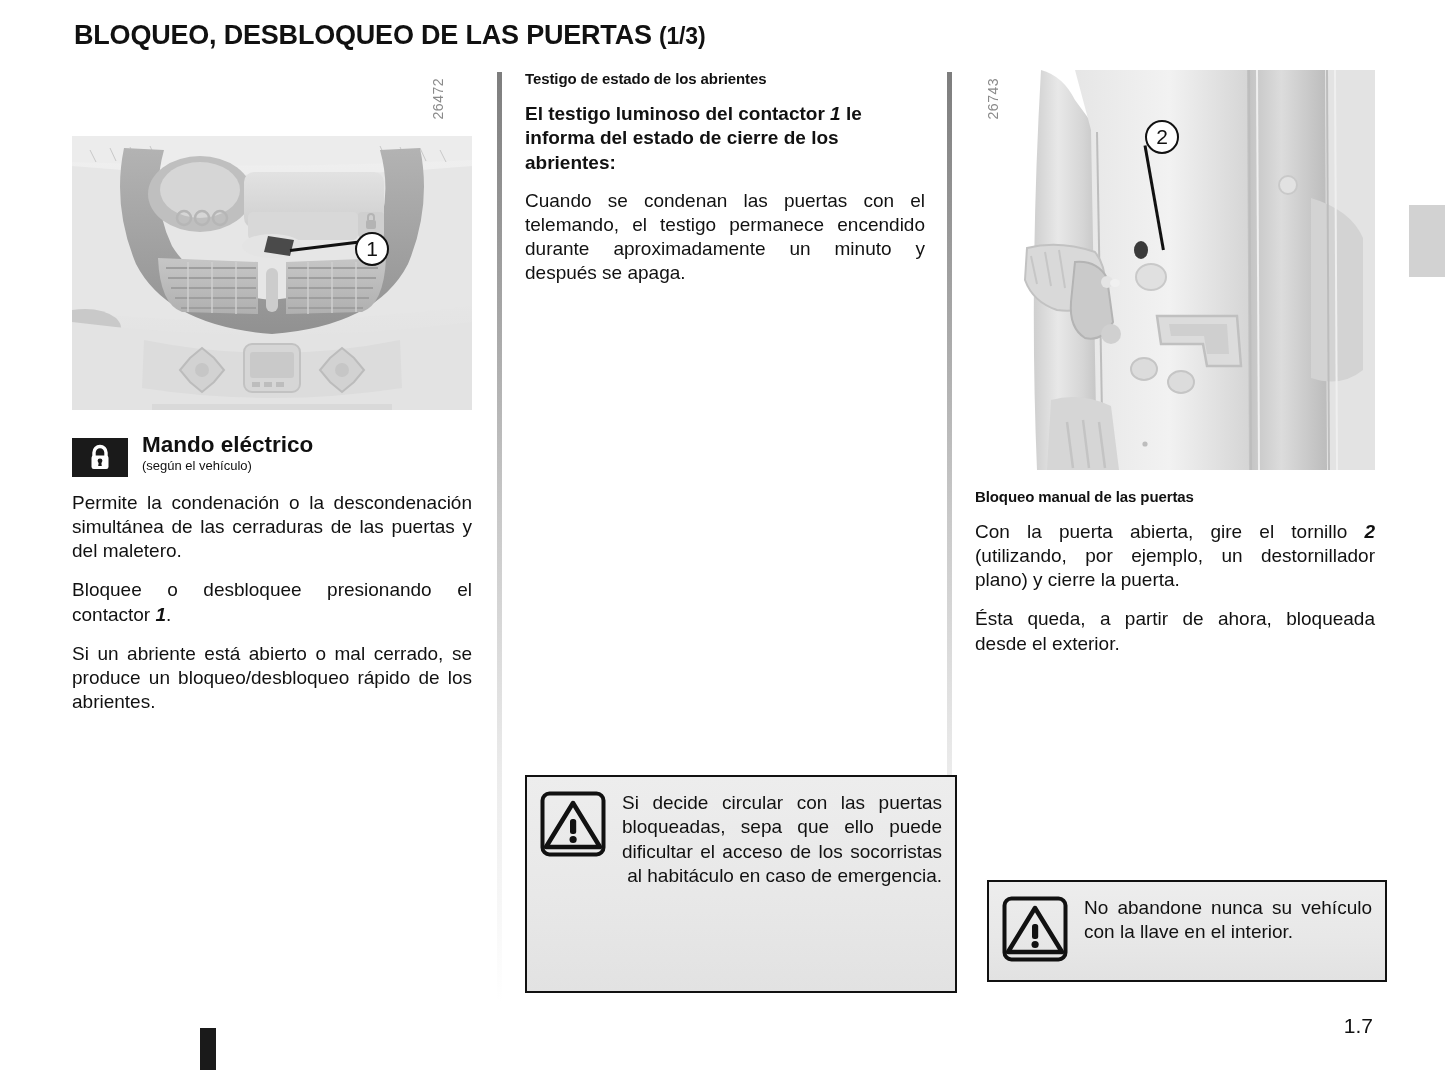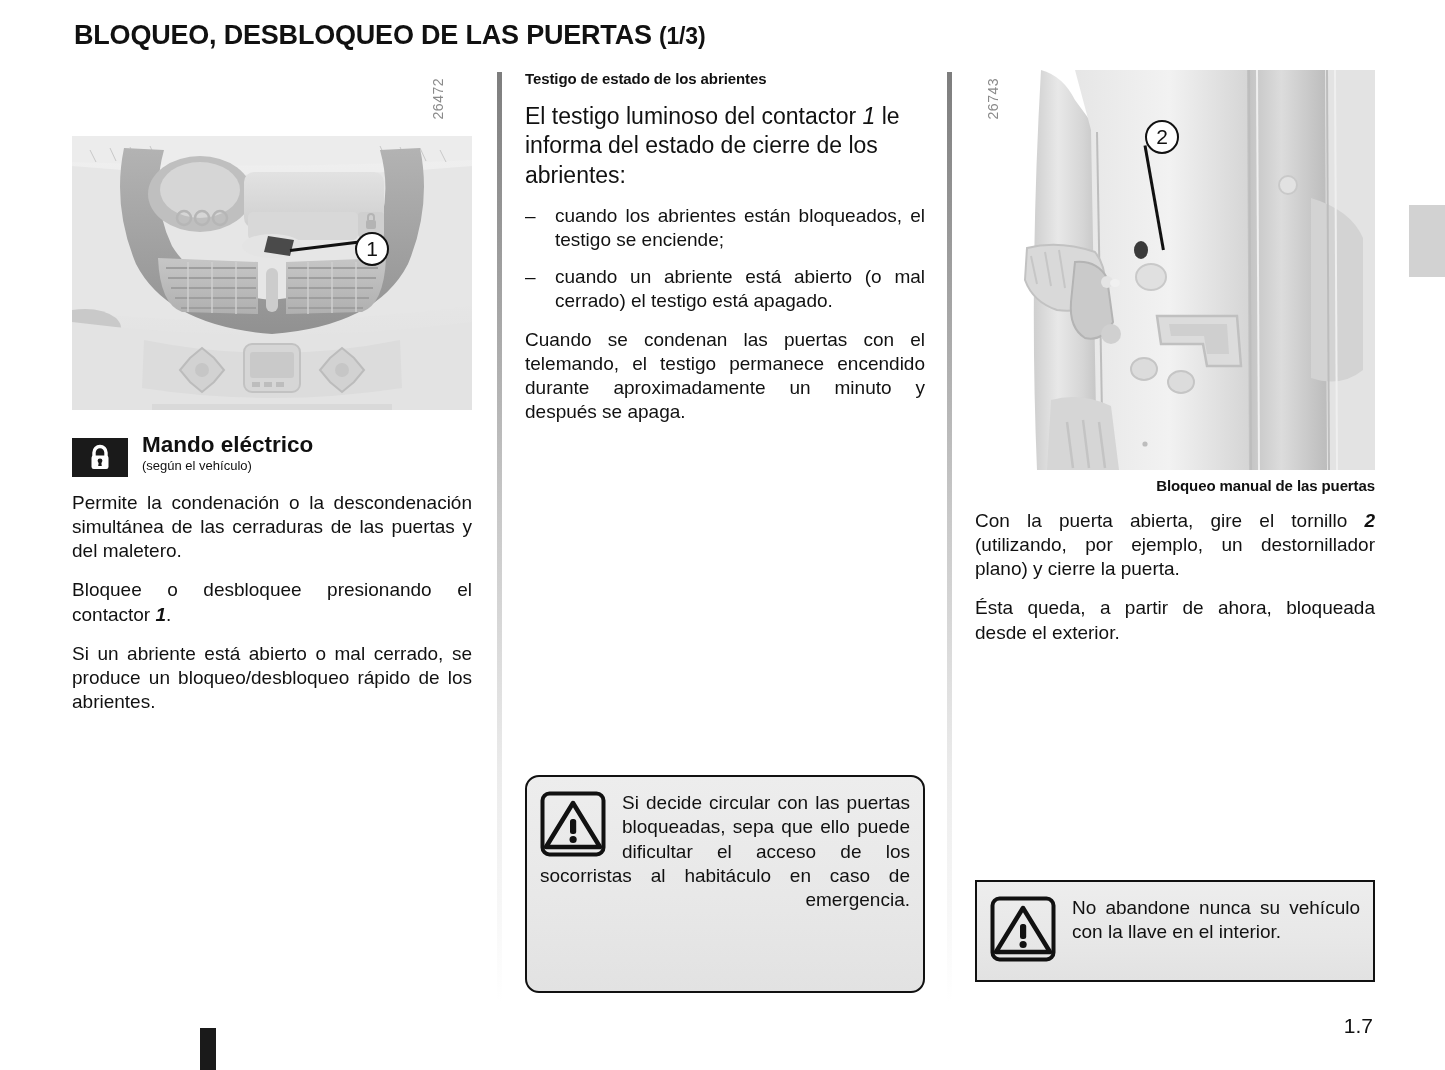--- a/index.html
+++ b/index.html
@@ -66,22 +66,22 @@
 
   
   h2.section {
     font-size: 15px;
     font-weight: bold;
     line-height: 1.2;
     margin-bottom: 14px;
     letter-spacing: -0.1px;
   }
   .lead {
-    font-size: 23px;
-    font-weight: normal;
+    font-size: 19px;
+    font-weight: bold;
     line-height: 1.28;
     margin-bottom: 14px;
   }
   .lead i { font-style: italic; }
 
   p.body {
     font-size: 19px;
     line-height: 1.27;
     margin-bottom: 15px;
     text-align: justify;
@@ -348,28 +348,24 @@
 
 
   <p class="body">Si un abriente está abierto o mal cerrado, se produce un bloqueo/desbloqueo rápido de los abrientes.</p>
 </div>
 
 <div class="col col-mid">
   <h2 class="section">Testigo de estado de los abrientes</h2>
 
   <p class="lead"><span>El testigo luminoso del contactor </span><i>1</i><span> le informa del estado de cierre de los abrientes:</span></p>
 
-  <ul class="dashlist">
-    <li>cuando los abrientes están bloqueados, el testigo se enciende;</li>
-    <li>cuando un abriente está abierto (o mal cerrado) el testigo está apagado.</li>
-  </ul>
 
   <p class="body">Cuando se condenan las puertas con el telemando, el testigo permanece encendido durante aproximadamente un minuto y después se apaga.</p>
 
-  <div class="warnbox flow tall" style="position:absolute;left:0px;top:705px;width:400px;border-radius:14px;">
+  <div class="warnbox flow tall" style="position:absolute;left:0px;top:705px;width:432px;">
     <div class="warn-tri">
       <svg width="66" height="66" viewBox="0 0 66 66">
         <rect x="2.5" y="2.5" width="61" height="61" rx="7" fill="none" stroke="#111" stroke-width="4"></rect>
         <path d="M33 12 L60 56 L6 56 Z" fill="none" stroke="#111" stroke-width="4.5" stroke-linejoin="round"></path>
         <rect x="30" y="28" width="6.2" height="15" rx="2.5" fill="#111"></rect>
         <circle cx="33.1" cy="48.5" r="3.6" fill="#111"></circle>
       </svg>
     </div>
     <div class="wtext">Si decide circular con las puertas bloqueadas, sepa que ello puede dificultar el acceso de los socorristas al habitáculo en caso de emergencia.</div>
   </div>
@@ -449,28 +445,28 @@
         </g>
         <circle cx="134" cy="374" r="2.6" fill="#bdbdbd"></circle>
       </svg>
 
       
       <div class="lead-line" style="left:134px;top:74px;width:106px;height:3px;transform:rotate(80deg);transform-origin:left center;"></div>
       <div class="callout" style="left:134px;top:50px;">2</div>
     </div>
   </div>
 
-  <h2 class="section" style="margin-top:7px;text-align:right;">Bloqueo manual de las puertas</h2>
+  <h2 class="section" style="margin-top:18px;">Bloqueo manual de las puertas</h2>
 
   <p class="body"><span>Con la puerta abierta, gire el tornillo </span><i>2</i><span> (utilizando, por ejemplo, un destornillador plano) y cierre la puerta.</span></p>
 
   <p class="body">Ésta queda, a partir de ahora, bloqueada desde el exterior.</p>
 
 
-  <div class="warnbox flow short" style="position:absolute;left:0px;top:810px;width:400px;">
+  <div class="warnbox flow short" style="position:absolute;left:12px;top:810px;width:400px;">
     <div class="warn-tri">
       <svg width="66" height="66" viewBox="0 0 66 66">
         <rect x="2.5" y="2.5" width="61" height="61" rx="7" fill="none" stroke="#111" stroke-width="4"></rect>
         <path d="M33 12 L60 56 L6 56 Z" fill="none" stroke="#111" stroke-width="4.5" stroke-linejoin="round"></path>
         <rect x="30" y="28" width="6.2" height="15" rx="2.5" fill="#111"></rect>
         <circle cx="33.1" cy="48.5" r="3.6" fill="#111"></circle>
       </svg>
     </div>
     <div class="wtext">No abandone nunca su vehículo con la llave en el interior.</div>
   </div>

